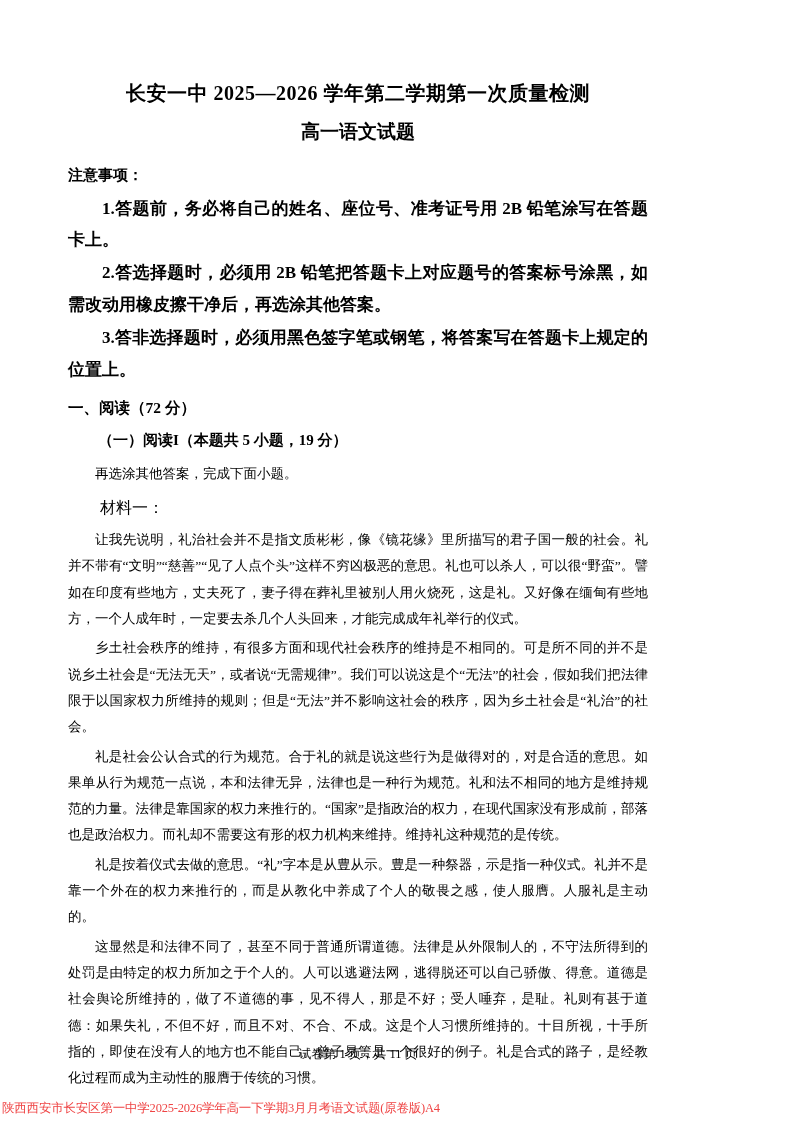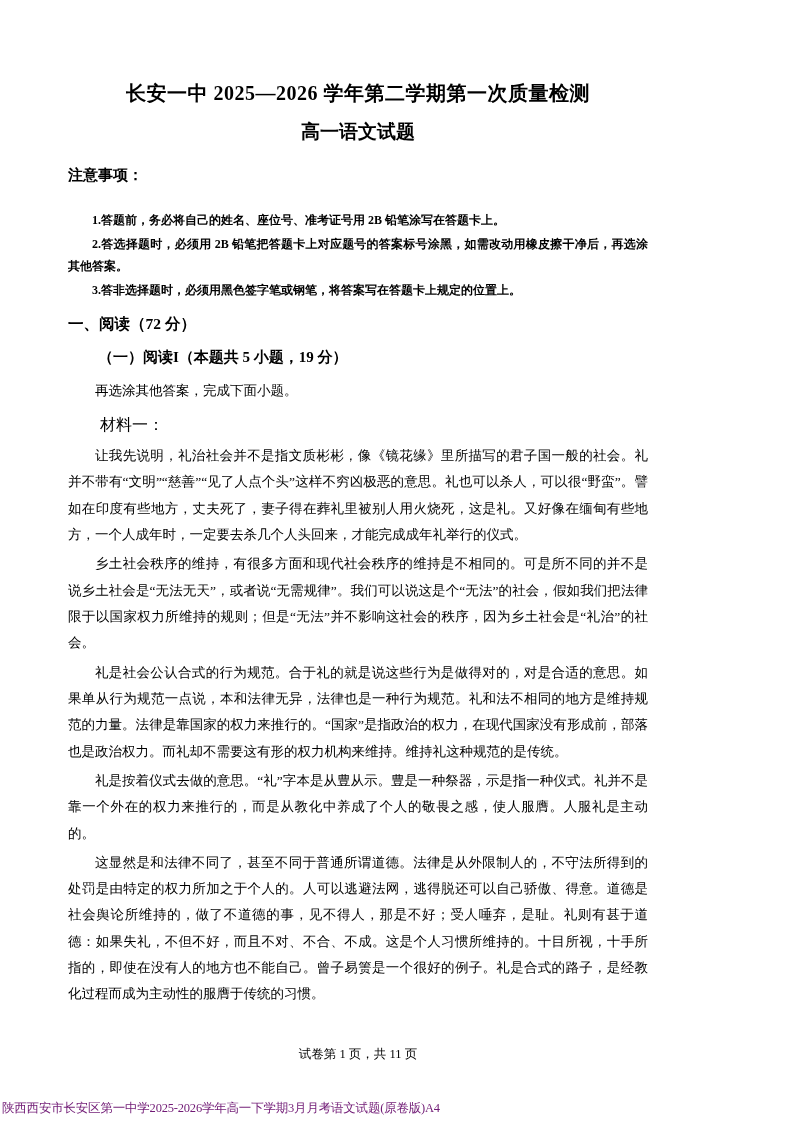--- a/index.html
+++ b/index.html
@@ -33,25 +33,25 @@
   .doc-subtitle {
     text-align: center;
     font-size: 19px;
     font-weight: bold;
     margin: 0 0 16px 0;
     line-height: 1.5;
   }
   .notice-heading {
     font-size: 15px;
     font-weight: bold;
-    margin: 0 0 22px 0;
+    margin: 0 0 6px 0;
     line-height: 1.6;
   }
   .notice-item {
-    font-size: 12px;
+    font-size: 17px;
     font-weight: bold;
     line-height: 1.85;
     text-indent: 2em;
     margin: 0 0 2px 0;
     text-align: justify;
   }
   .section-heading {
     font-size: 15.5px;
     font-weight: bold;
     margin: 10px 0 6px 0;
@@ -91,21 +91,21 @@
     bottom: 60px;
     text-align: center;
     font-size: 12.5px;
     line-height: 1.4;
   }
   .footer-source {
     position: absolute;
     left: 2px;
     bottom: 6px;
     font-size: 12.5px;
-    color: #701a75;
+    color: #ef4444;
     white-space: nowrap;
     letter-spacing: -0.2px;
   }
 </style>
 </head>
 <body>
 
 <div class="page">
 
   <h1 class="doc-title">长安一中 2025—2026 学年第二学期第一次质量检测</h1>

